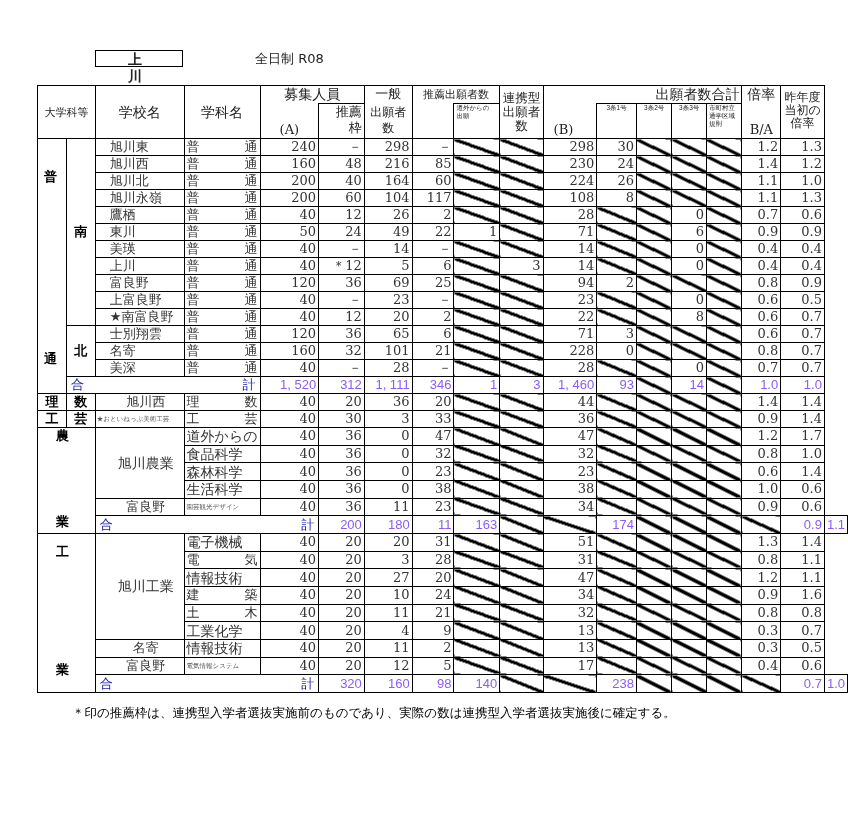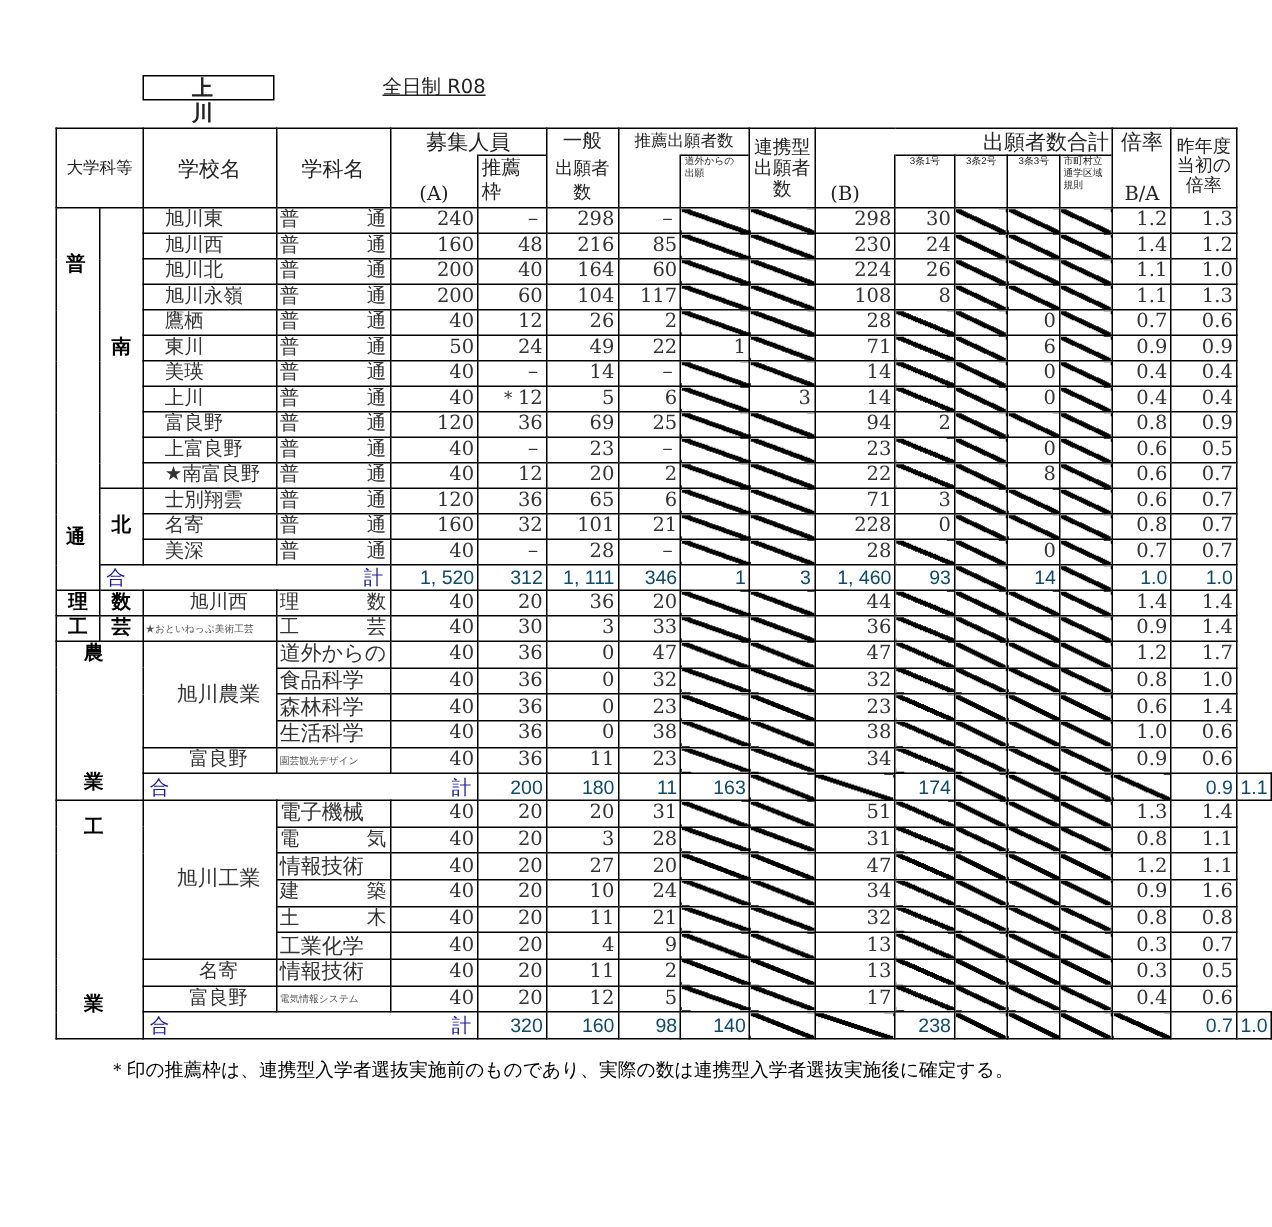--- a/index.html
+++ b/index.html
@@ -1,30 +1,30 @@
 <!DOCTYPE html>
 <html><head>
 <meta charset="utf-8">
 <style>
   html, body { margin:0; padding:0; background:#fff; }
   body { width:848px; height:818px; position:relative; font-family:"DejaVu Serif", serif; color:#222; }
   .title-box { position:absolute; left:95px; top:50px; width:88px; height:17px; border:1.5px solid #000; text-align:center; font-family:"DejaVu Sans", sans-serif; font-weight:bold; font-size:14px; line-height:17px; letter-spacing:18px; padding-left:10px; box-sizing:border-box; }
-  .subtitle { position:absolute; left:255px; top:50px; font-family:"DejaVu Sans", sans-serif; font-size:13px; line-height:18px;text-decoration:underline; }
+  .subtitle { position:absolute; left:255px; top:50px; font-family:"DejaVu Sans", sans-serif; font-size:13px; line-height:18px; }
   table.main { position:absolute; left:37px; top:85px; border-collapse:collapse; table-layout:fixed; }
   table.main td, table.main th { border:1px solid #000; padding:0 2px; font-weight:normal; font-size:13px; height:16.8px; line-height:16px; overflow:hidden; white-space:nowrap; box-sizing:border-box; }
   table.main th { font-family:Liberation Sans, sans-serif; vertical-align:top; color:#222; }
   .hdr-small { font-size:6.5px !important; line-height:8px !important; color:#555; text-align:left; white-space:normal !important; }
   .num { text-align:right; font-family:"DejaVu Serif", serif; color:#333; }
   .school { font-family:"DejaVu Sans", sans-serif; padding-left:14px !important; color:#333; }
   .dept { font-family:"DejaVu Sans", sans-serif; color:#333; }
   .dept-spread { display:flex; justify-content:space-between; }
   .tiny { font-size:6.5px !important; color:#555; }
   .cat { font-family:"DejaVu Sans", sans-serif; font-weight:bold !important; font-size:14px; text-align:center; color:#000; }
   .total td { color:#1a1aa8; font-family:"Liberation Sans", sans-serif; font-weight:bold; font-size:14px; }
-  .total .num { color:#0c4a6e; font-family:"Liberation Sans", sans-serif;margin-top:44px; }
+  .total .num { color:#8b5cf6; font-family:"Liberation Sans", sans-serif;margin-top:44px; }
   .slash { background: linear-gradient(to bottom left, transparent calc(50% - 1.6px), #000 calc(50% - 1.6px), #000 calc(50% + 1.6px), transparent calc(50% + 1.6px)); }
   .footnote { position:absolute; left:72px; top:705px; font-family:"DejaVu Sans", sans-serif; font-size:12.5px; color:#000; }
 </style>
 </head>
 <body>
 
 <div class="title-box">上　川</div>
 <div class="subtitle">全日制  R08</div>
 
 <table class="main" id="tbl">
@@ -55,21 +55,21 @@
       <th colspan="2" style="font-size:14px;border-bottom:none">募集人員</th>
       <th style="font-size:13px;text-align:center;border-bottom:none">一般</th>
       <th colspan="2" style="font-size:11px;border-bottom:none">推薦出願者数</th>
       <th rowspan="3" style="font-size:12.5px;line-height:14px;white-space:normal;padding-top:5px"><span>連携型</span><br><span>出願者</span><br><span>数</span></th>
       <th colspan="5" style="font-size:14px;text-align:right;border-bottom:none">出願者数合計</th>
       <th style="font-size:14px;border-bottom:none">倍率</th>
       <th rowspan="3" style="font-size:12px;line-height:13px;padding-top:5px;white-space:normal"><span>昨年度</span><br><span>当初の</span><br><span>倍率</span></th>
     </tr>
     <tr style="height:18px">
       <th rowspan="2" style="border-top:none;vertical-align:bottom;text-align:center;font-family:'DejaVu Serif',serif">(A)</th>
-      <th rowspan="2" style="text-align:left;font-size:13px;line-height:16px;white-space:normal"><span>推薦</span><br><span>枠</span></th>
+      <th rowspan="2" style="text-align:right;font-size:13px;line-height:16px;white-space:normal"><span>推薦</span><br><span>枠</span></th>
       <th rowspan="2" style="border-top:none;text-align:center;font-size:12px;line-height:16px;white-space:normal"><span>出願者</span><br><span>数</span></th>
       <th rowspan="2" style="border-top:none"></th>
       <th rowspan="2" class="hdr-small"><span>道外からの</span><br><span>出願</span></th>
       <th rowspan="2" style="border-top:none;vertical-align:bottom;text-align:left;padding-left:10px;font-family:'DejaVu Serif',serif">(B)</th>
       <th rowspan="2" class="hdr-small" style="text-align:center">3条1号</th>
       <th rowspan="2" class="hdr-small" style="text-align:center">3条2号</th>
       <th rowspan="2" class="hdr-small" style="text-align:center">3条3号</th>
       <th rowspan="2" class="hdr-small"><span>市町村立</span><br><span>通学区域</span><br><span>規則</span></th>
       <th rowspan="2" style="border-top:none;vertical-align:bottom;text-align:center;font-family:'DejaVu Serif',serif">B/A</th>
     </tr>

